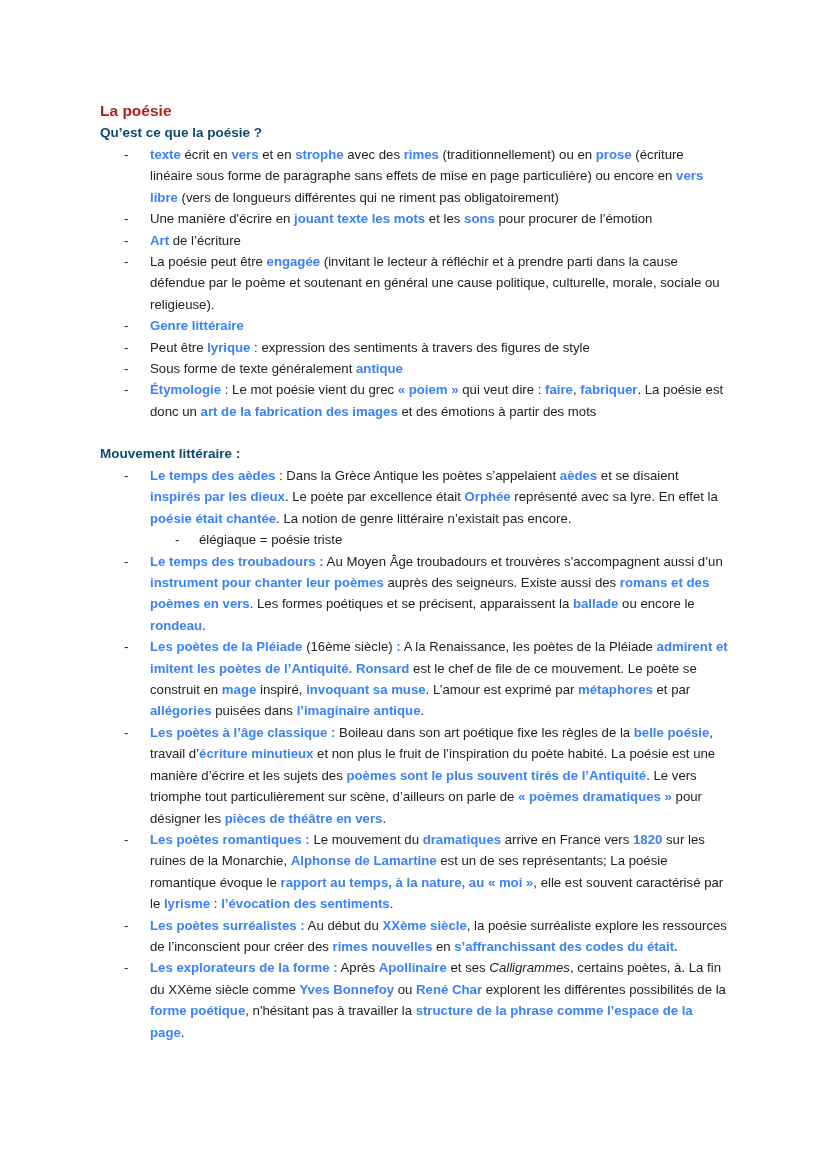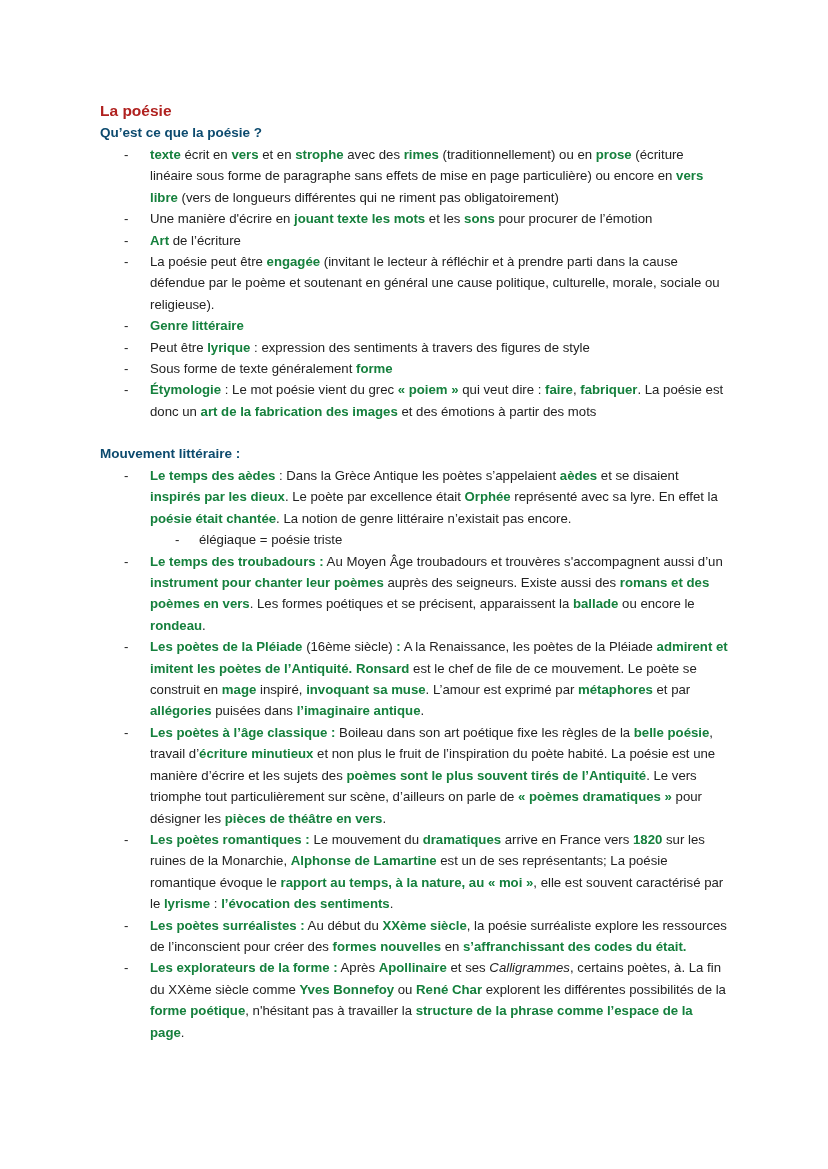--- a/index.html
+++ b/index.html
@@ -6,43 +6,43 @@
   body { width: 828px; height: 1169px; position: relative; overflow: hidden;
          font-family: "Liberation Sans", sans-serif; color: #222222; }
   .page { position: absolute; left: 0; top: 0; width: 828px; height: 1169px; padding-left: 18px; }
   .h1 { position: absolute; left: 100px; top: 100px; font-size: 15.5px; font-weight: bold; color: #b0211f; line-height: 21px; }
   .h2 { position: absolute; left: 100px; font-size: 13.5px; font-weight: bold; color: #0c4a6e; line-height: 21px; }
   ul.list { position: absolute; left: 0; margin: 0; padding: 0; list-style: none; width: 828px; }
   ul.list li { position: relative; padding-left: 150px; width: 578px; font-size: 13.2px; line-height: 21.4px; }
   ul.list li .dash { position: absolute; left: 124px; top: 0; }
   ul.list li.sub { padding-left: 199px; width: 529px; }
   ul.list li.sub .dash { left: 175px; }
-  b { font-weight: bold; color: #15803d; }
+  b { font-weight: bold; color: #3b82f6; }
   i { }
 </style>
 </head>
 <body>
 
 <div class="page">
   <div class="h1">La poésie</div>
   <div class="h2" style="top:122px">Qu’est ce que la poésie ?</div>
   <ul class="list" id="list1" style="top:144px">
       <li><span class="dash">-</span><b>texte</b> écrit en <b>vers</b> et en <b>strophe</b> avec des <b>rimes</b> (traditionnellement) ou en <b>prose</b> (écriture linéaire sous forme de paragraphe sans effets de mise en page particulière) ou encore en <b>vers libre</b> (vers de longueurs différentes qui ne riment pas obligatoirement)</li>
       <li><span class="dash">-</span>Une manière d'écrire en <b>jouant texte les mots</b> et les <b>sons</b> pour procurer de l’émotion</li>
       <li><span class="dash">-</span><b>Art</b> de l’écriture</li>
       <li><span class="dash">-</span>La poésie peut être <b>engagée</b> (invitant le lecteur à réfléchir et à prendre parti dans la cause défendue par le poème et soutenant en général une cause politique, culturelle, morale, sociale ou religieuse).</li>
       <li><span class="dash">-</span><b>Genre littéraire</b></li>
       <li><span class="dash">-</span>Peut être <b>lyrique</b> : expression des sentiments à travers des figures de style</li>
-      <li><span class="dash">-</span>Sous forme de texte généralement <b>forme</b></li>
+      <li><span class="dash">-</span>Sous forme de texte généralement <b>antique</b></li>
       <li><span class="dash">-</span><b>Étymologie</b> : Le mot poésie vient du grec <b>« poiem »</b> qui veut dire : <b>faire</b>, <b>fabriquer</b>. La poésie est donc un <b>art de la fabrication des images</b> et des émotions à partir des mots</li>
     </ul>
   <div class="h2" style="top:443px">Mouvement littéraire :</div>
   <ul class="list" id="list2" style="top:465px">
       <li><span class="dash">-</span><b>Le temps des aèdes</b> : Dans la Grèce Antique les poètes s’appelaient <b>aèdes</b> et se disaient <b>inspirés par les dieux</b>. Le poète par excellence était <b>Orphée</b> représenté avec sa lyre. En effet la <b>poésie était chantée</b>. La notion de genre littéraire n’existait pas encore.</li>
       <li class="sub"><span class="dash">-</span>élégiaque = poésie triste</li>
       <li><span class="dash">-</span><b>Le temps des troubadours :</b> Au Moyen Âge troubadours et trouvères s'accompagnent aussi d’un <b>instrument pour chanter leur poèmes</b> auprès des seigneurs. Existe aussi des <b>romans et des poèmes en vers</b>. Les formes poétiques et se précisent, apparaissent la <b>ballade</b> ou encore le <b>rondeau</b>.</li>
       <li><span class="dash">-</span><b>Les poètes de la Pléiade</b> (16ème siècle) <b>:</b> A la Renaissance, les poètes de la Pléiade <b>admirent et imitent les poètes de l’Antiquité. Ronsard</b> est le chef de file de ce mouvement. Le poète se construit en <b>mage</b> inspiré, <b>invoquant sa muse</b>. L’amour est exprimé par <b>métaphores</b> et par <b>allégories</b> puisées dans <b>l’imaginaire antique</b>.</li>
       <li><span class="dash">-</span><b>Les poètes à l’âge classique :</b> Boileau dans son art poétique fixe les règles de la <b>belle poésie</b>, travail d’<b>écriture minutieux</b> et non plus le fruit de l’inspiration du poète habité. La poésie est une manière d’écrire et les sujets des <b>poèmes sont le plus souvent tirés de l’Antiquité</b>. Le vers triomphe tout particulièrement sur scène, d’ailleurs on parle de <b>« poèmes dramatiques »</b> pour désigner les <b>pièces de théâtre en vers</b>.</li>
       <li><span class="dash">-</span><b>Les poètes romantiques :</b> Le mouvement du <b>dramatiques</b> arrive en France vers <b>1820</b> sur les ruines de la Monarchie, <b>Alphonse de Lamartine</b> est un de ses représentants; La poésie romantique évoque le <b>rapport au temps, à la nature, au « moi »</b>, elle est souvent caractérisé par le <b>lyrisme</b> : <b>l’évocation des sentiments</b>.</li>
-      <li><span class="dash">-</span><b>Les poètes surréalistes :</b> Au début du <b>XXème siècle</b>, la poésie surréaliste explore les ressources de l’inconscient pour créer des <b>formes nouvelles</b> en <b>s’affranchissant des codes du était.</b></li>
+      <li><span class="dash">-</span><b>Les poètes surréalistes :</b> Au début du <b>XXème siècle</b>, la poésie surréaliste explore les ressources de l’inconscient pour créer des <b>rimes nouvelles</b> en <b>s’affranchissant des codes du était.</b></li>
       <li><span class="dash">-</span><b>Les explorateurs de la forme :</b> Après <b>Apollinaire</b> et ses <i>Calligrammes</i>, certains poètes, à. La fin du XXème siècle comme <b>Yves Bonnefoy</b> ou <b>René Char</b> explorent les différentes possibilités de la <b>forme poétique</b>, n'hésitant pas à travailler la <b>structure de la phrase comme l’espace de la page</b>.</li>
     </ul>
 </div>
 
 </body></html>

